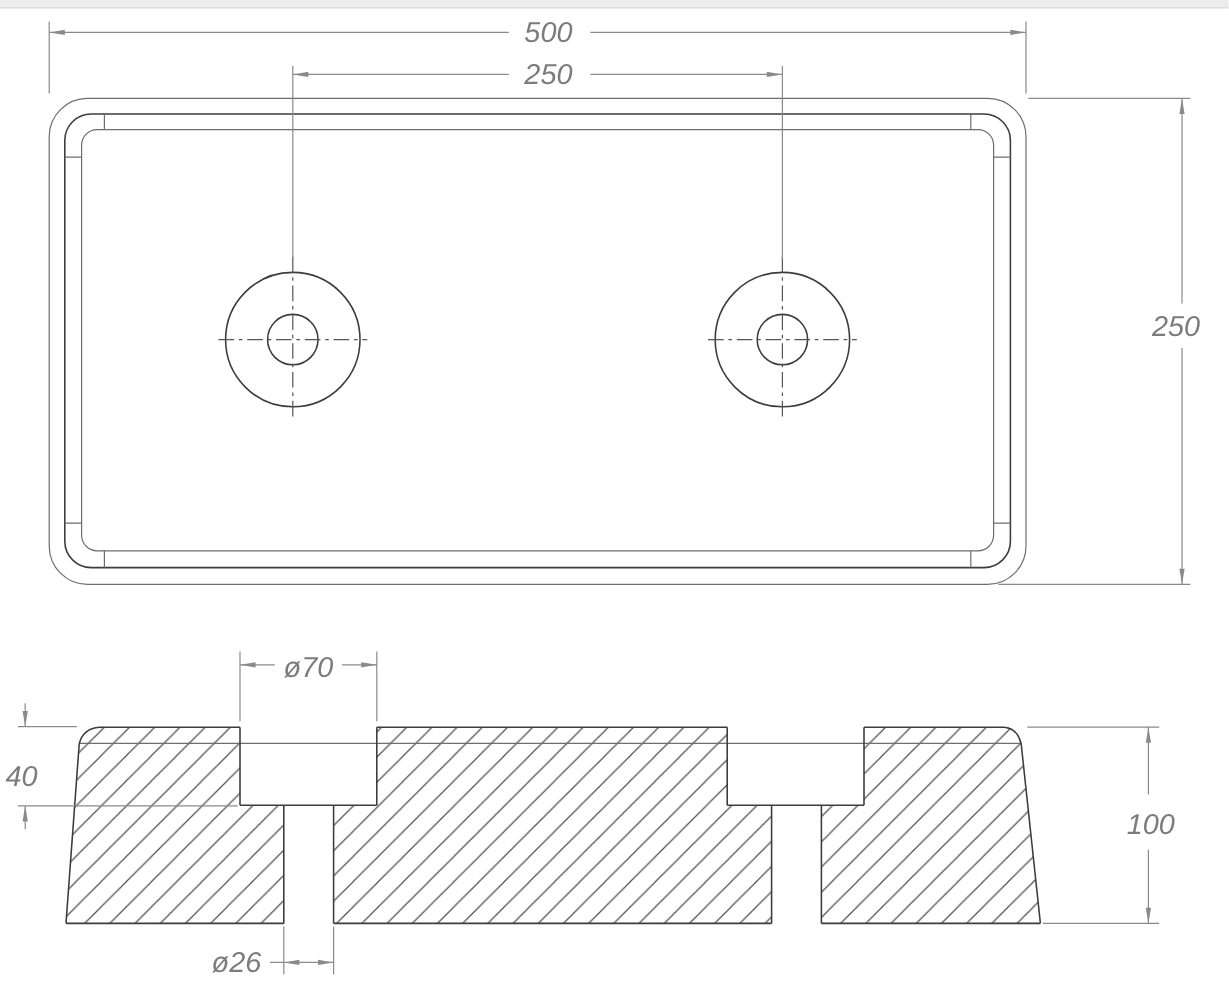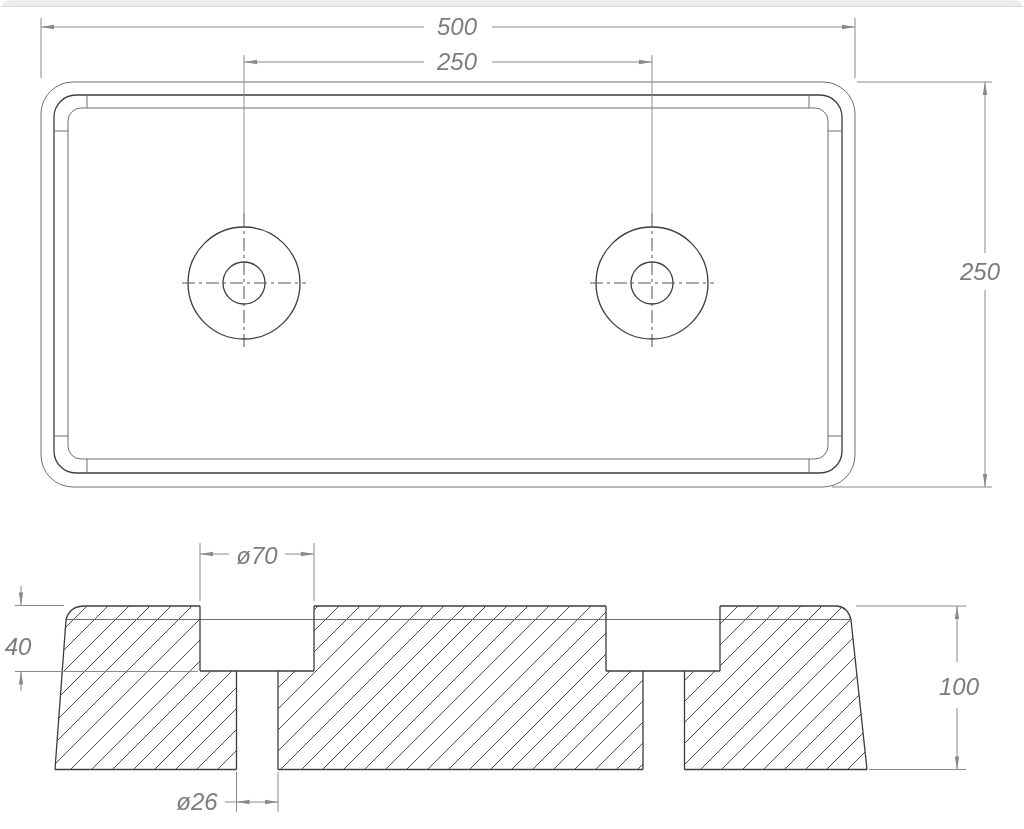--- a/index.html
+++ b/index.html
@@ -7,21 +7,21 @@
     --thin:#6e6e6e;
     --dim:#8a8a8a;
     --center:#555555;
     --hatch:#4e4e4e;
     --text:#7c7c7c;
     --bg:#ffffff;
     --strip:#ececec;
     --strip-border:#d9d9d9;
   }
   html,body{margin:0;padding:0;background:var(--bg);}
-  .canvas{position:relative;width:1024px;height:829px;background:var(--bg);overflow:hidden;border-radius:11px;}
+  .canvas{position:relative;width:1024px;height:829px;background:var(--bg);overflow:hidden;}
   .top-strip{position:absolute;left:0;top:0;width:1024px;height:6px;background:var(--strip);border-bottom:1px solid var(--strip-border);}
   svg{position:absolute;left:0;top:0;}
   .ln-dark{stroke:var(--outline);stroke-width:1.3;fill:none;stroke-linecap:butt;}
   .ln-thin{stroke:var(--thin);stroke-width:1;fill:none;}
   .ln-dim{stroke:var(--dim);stroke-width:1;fill:none;}
   .ln-center{stroke:var(--center);stroke-width:1;fill:none;stroke-dasharray:13 4 3 4;}
   .arrow{fill:var(--dim);stroke:none;}
   .dim-text{fill:var(--text);font:italic 24px "Liberation Sans", sans-serif;text-anchor:middle;}
   .hatch-line{stroke:var(--hatch);stroke-width:1;}
   .white-fill{fill:#ffffff;stroke:none;}

